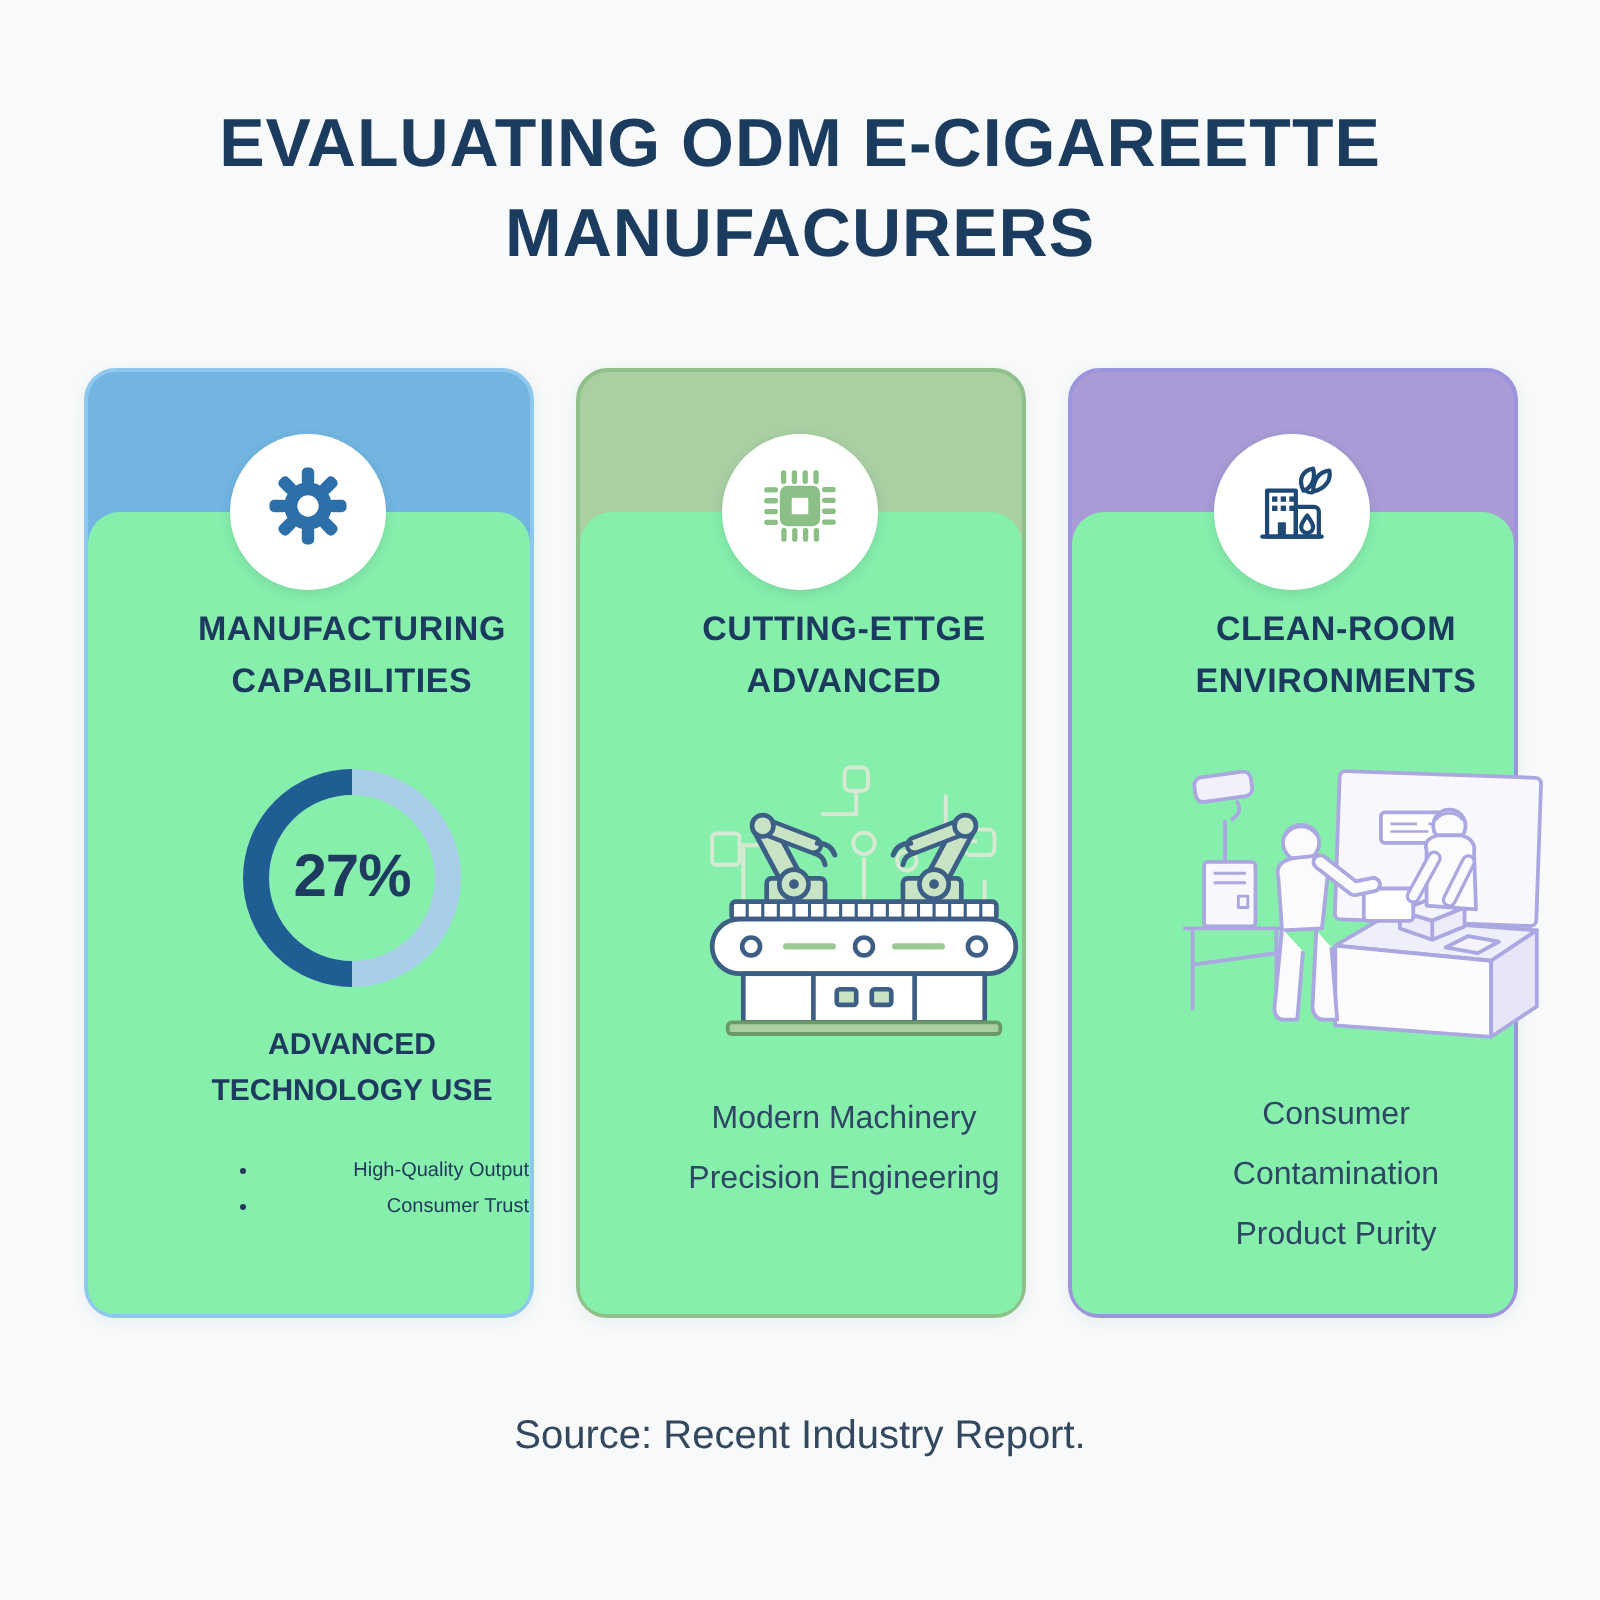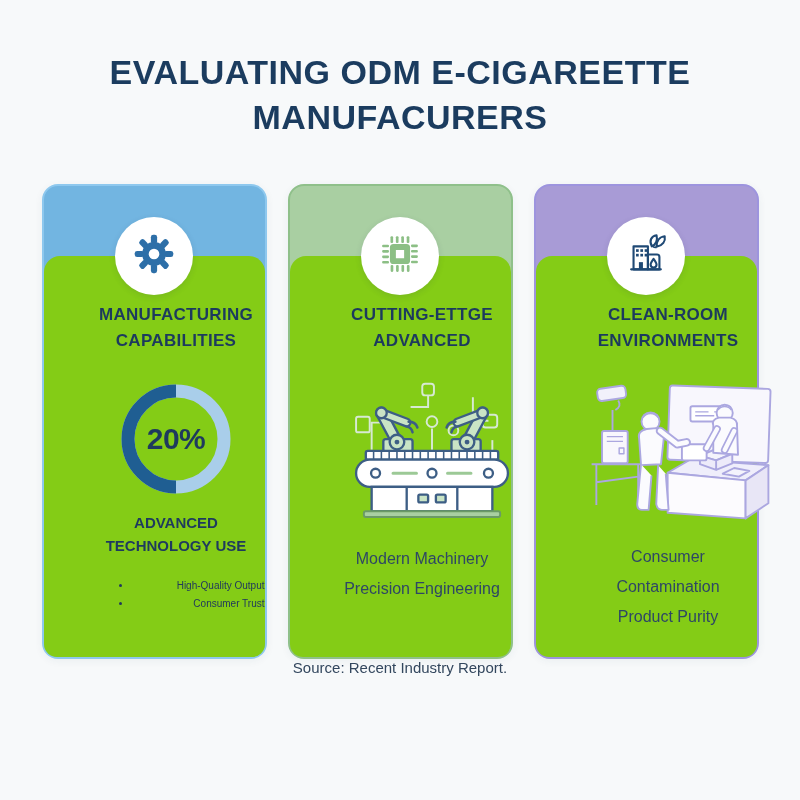--- a/index.html
+++ b/index.html
@@ -38,21 +38,21 @@
     border:2px solid;
     box-shadow:0 2px 8px rgba(40,60,90,.06);
   }
   .card-blue   { background:#72b5e1; border-color:#8ec8ee; }
   .card-green  { background:#a9cfa2; border-color:#8fc08a; }
   .card-purple { background:#a89bd6; border-color:#9d94de; }
 
   .card-body {
     position:absolute;
     top:70px; left:0; right:0; bottom:0;
-    background:#84cc16;
+    background:#86efac;
     border-radius:16px 16px 13px 13px;
     text-align:center;
     padding-left:44px;
   }
   .icon-circle {
     position:absolute;
     top:31px; left:50%;
     transform:translateX(-50%);
     width:78px; height:78px;
     background:#ffffff;
@@ -95,21 +95,22 @@
     line-height:1.75;
   }
   .bullet-list li::marker { color:#21395c; }
 
   .illustration { margin-top:18px; }
   .caption-block { margin-top:22px; font-size:16px; color:#2e4765; line-height:1.85; }
   .caption-block-3 { margin-top:12px; }
 
   .footer-source {
     text-align:center;
-    font-size:15px;
+    margin-top:48px;
+    font-size:20px;
     color:#33475e;
   }
 </style>
 </head>
 <body>
 
 <div class="page">
 
   <h1 class="main-title">EVALUATING ODM E-CIGAREETTE MANUFACURERS</h1>
 
@@ -135,21 +136,21 @@
         </span>
       </div>
       <div class="card-body">
         <div class="card-title">MANUFACTURING CAPABILITIES</div>
 
         <div class="donut-wrap">
           <svg width="122" height="122" viewBox="0 0 122 122">
             <circle cx="61" cy="61" r="48" fill="none" stroke="#a9ceea" stroke-width="13"></circle>
             <path d="M61 13 A48 48 0 0 0 61 109" fill="none" stroke="#1f5e92" stroke-width="13"></path>
           </svg>
-          <div class="donut-center">20%</div>
+          <div class="donut-center">27%</div>
         </div>
 
         <div class="stat-label">ADVANCED TECHNOLOGY USE</div>
 
         <ul class="bullet-list">
           <li>High-Quality Output</li>
           <li>Consumer Trust</li>
         </ul>
       </div>
     </div>

